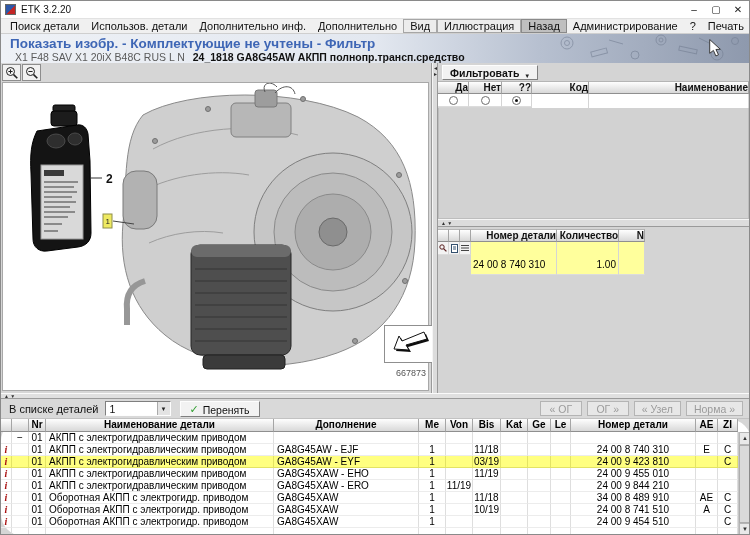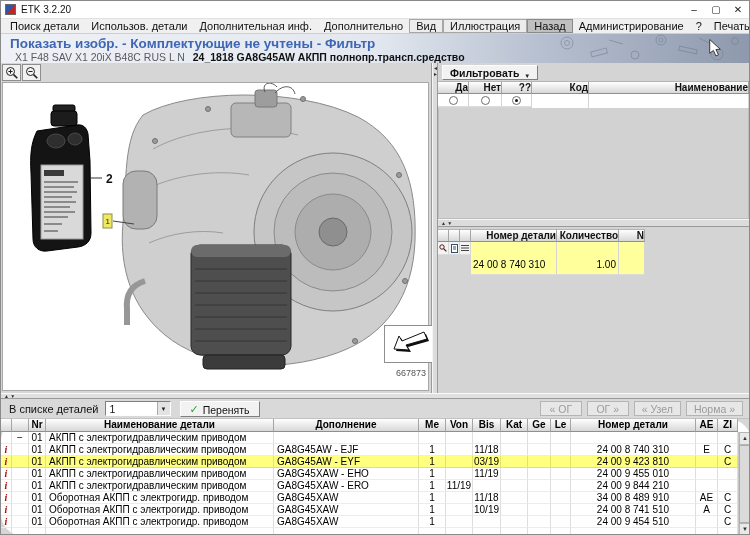--- a/index.html
+++ b/index.html
@@ -107,21 +107,21 @@
     <span>ETK 3.2.20</span>
     <div class="tb-spacer"></div>
     <div class="win-btn">–</div>
     <div class="win-btn">▢</div>
     <div class="win-btn">✕</div>
   </div>
 
   <div class="menubar">
     <div class="menu-item">Поиск детали</div>
     <div class="menu-item">Использов. детали</div>
-    <div class="menu-item">Дополнительная инф.</div>
+    <div class="menu-item">Дополнительно инф.</div>
     <div class="menu-item">Дополнительно</div>
     <div class="menu-item framed">Вид</div>
     <div class="menu-item framed">Иллюстрация</div>
     <div class="menu-item pressed">Назад</div>
     <div class="menu-item">Администрирование</div>
     <div class="menu-item">?</div>
     <div class="menu-item">Печать</div>
     <div class="mb-spacer"></div>
 
   </div>

